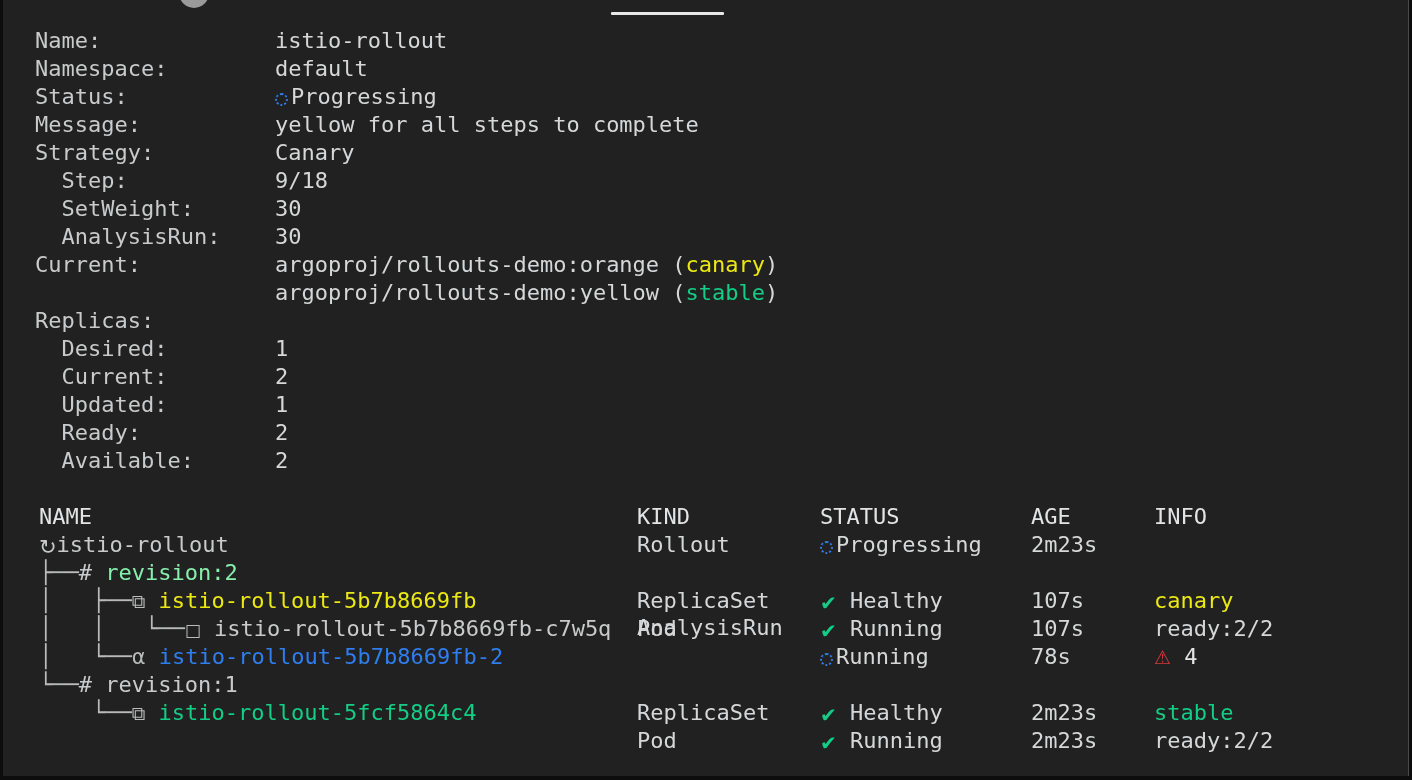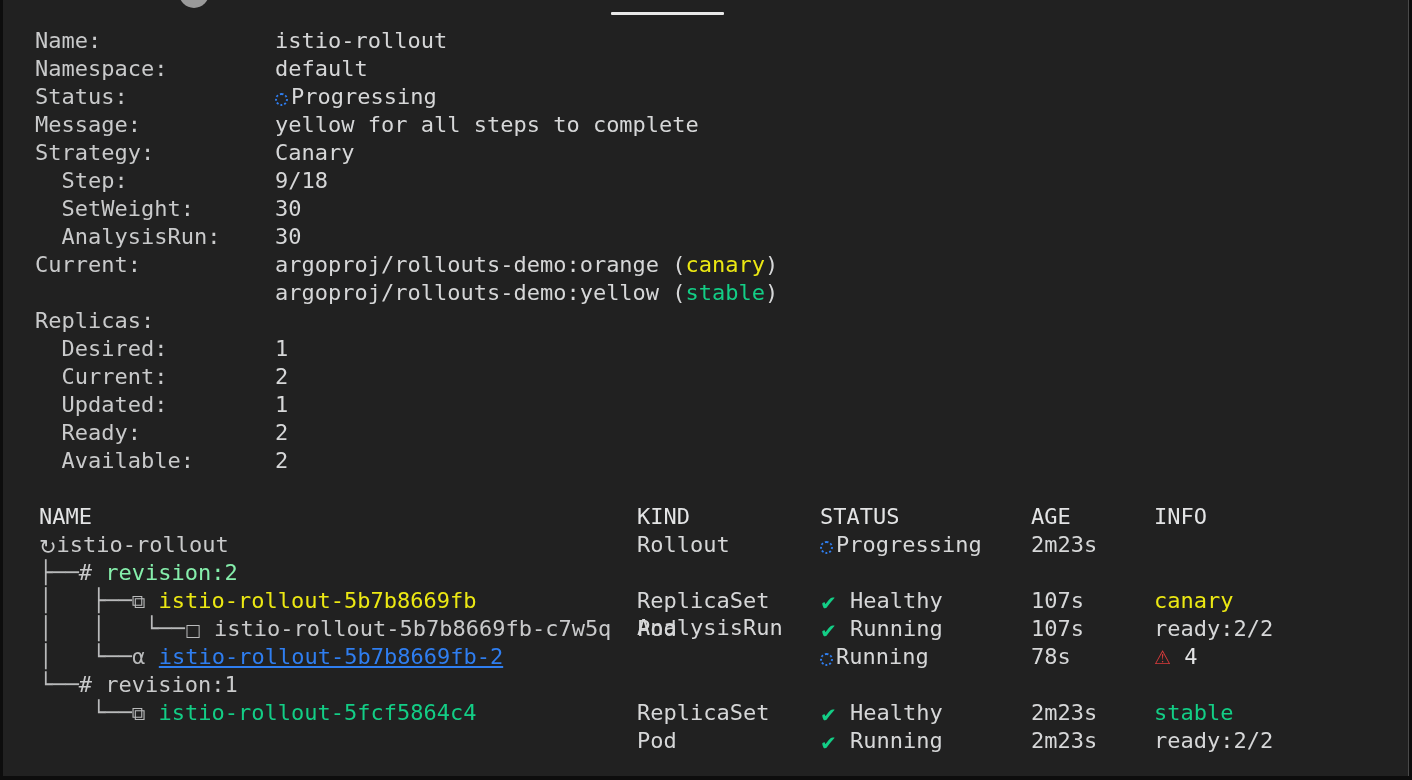--- a/index.html
+++ b/index.html
@@ -75,21 +75,21 @@
     position: absolute;
     white-space: pre;
     height: 28px;
     line-height: 28px;
   }
 
   .lbl   { color: #c9cacb; }
   .val   { color: #d6d7d8; }
   .yellow{ color: #ece813; }
   .green { color: #13ce86; }
-  .blue  { color: #2f7ef0; text-decoration: underline; }
+  .blue  { color: #2f7ef0; }
   .white { color: #e3e4e5; }
   .tree  { color: #b9babb; }
   .dim   { color: #c9cacb; }
 
   
   .icon {
     display: inline-block;
     vertical-align: -2px;
   }
   .spinner {

